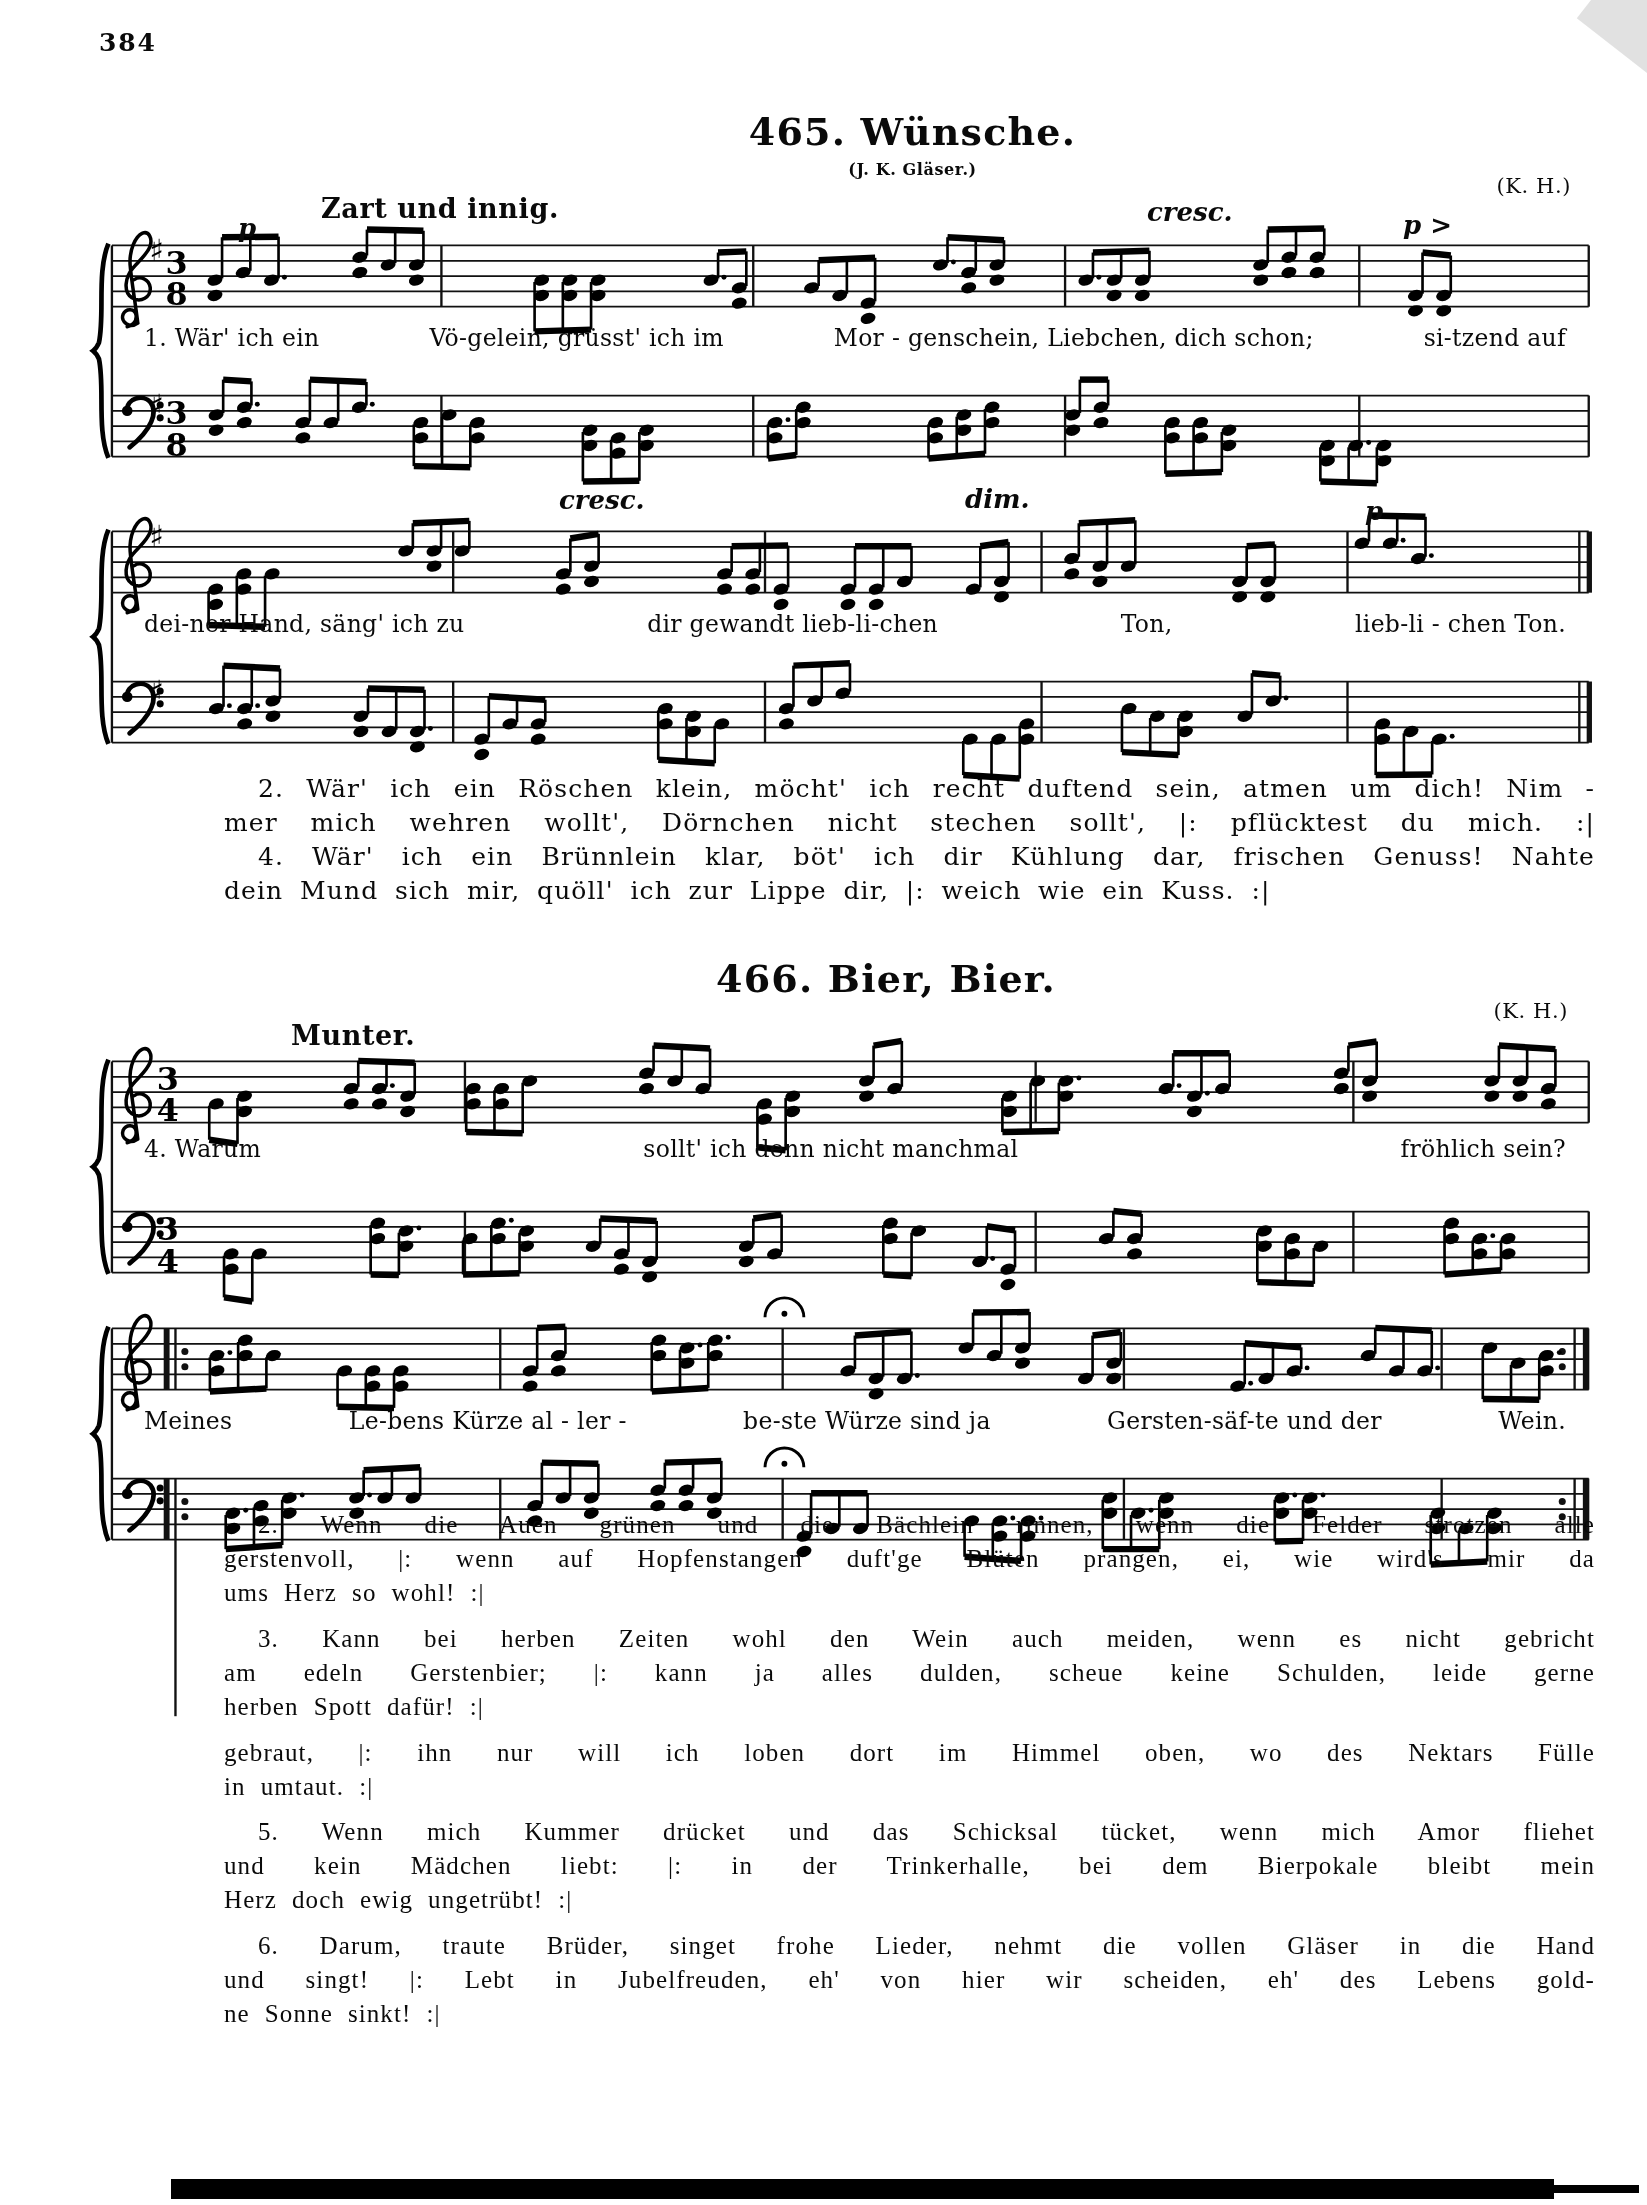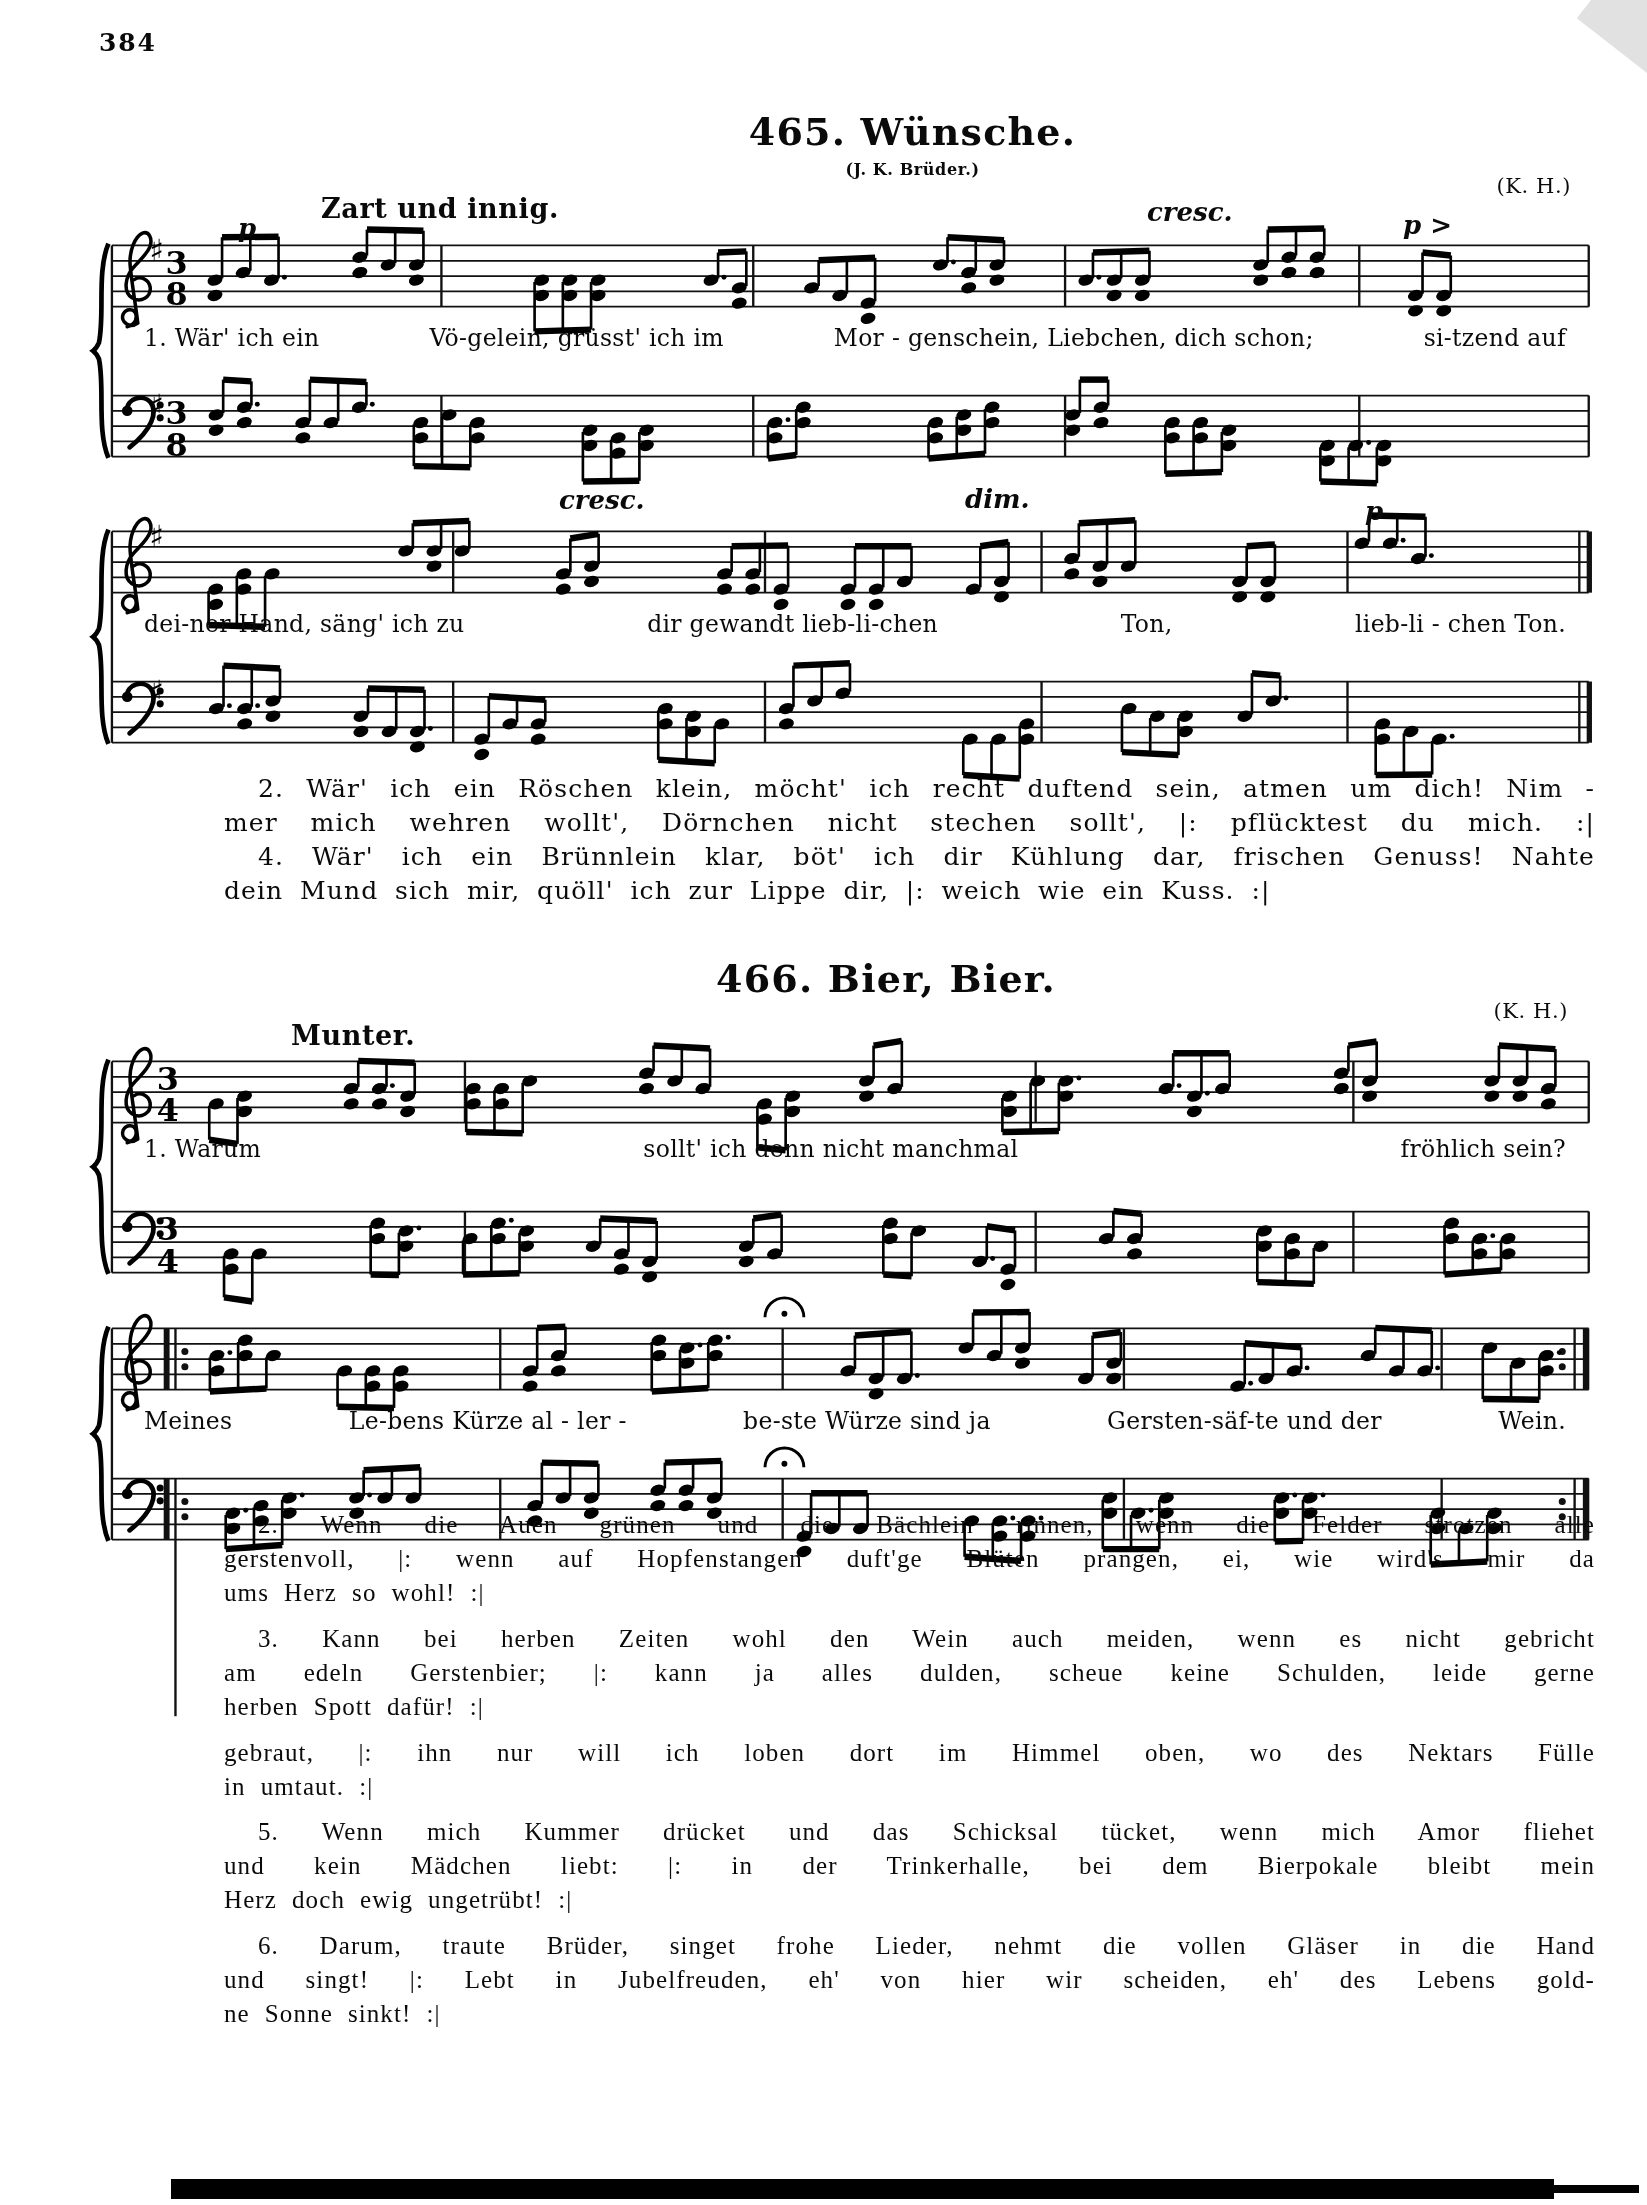--- a/index.html
+++ b/index.html
@@ -54,21 +54,21 @@
     </defs>
   </svg>
 
   <div class="pagenum">384</div>
   <div class="smudge"></div>
   <div class="edgemark" style="right:4.7px;top:56px;width:4.1px;height:56px;"></div>
   <div class="edgemark" style="right:5.9px;top:138px;width:2.9px;height:32px;"></div>
 
   <div class="songhead" style="left:177px;top:109px;width:1471px;">
     <div class="t">465. Wünsche.</div>
-    <div class="s">(J. K. Brüder.)</div>
+    <div class="s">(J. K. Gläser.)</div>
   </div>
   <div class="attr" style="right:109px;top:174px;">(K. H.)</div>
   <div class="tempo" style="left:321px;top:193px;">Zart und innig.</div>
 
   <div class="system" style="top:219px;">
     <svg class="system-svg" width="1507" height="253" viewBox="0 0 2560 430">
       <use href="#brace" x="10" y="42"></use>
       <use href="#staff5" y="45"></use>
       <use href="#staff5" y="300"></use>
       <use href="#tclef" x="62" y="45"></use>
@@ -659,21 +659,21 @@
           <ellipse cx="2364.928795970943" cy="346" rx="13" ry="9.2" transform="rotate(-17 2364.928795970943 346)"></ellipse>
           <ellipse cx="2364.928795970943" cy="372" rx="13" ry="9.2" transform="rotate(-17 2364.928795970943 372)"></ellipse>
           <circle cx="2386.928795970943" cy="341" r="4.2"></circle>
           <line x1="2352.928795970943" y1="349" x2="2352.928795970943" y2="403.5" stroke="#000" stroke-width="4.5"></line>
           <ellipse cx="2412.928795970943" cy="346" rx="13" ry="9.2" transform="rotate(-17 2412.928795970943 346)"></ellipse>
           <ellipse cx="2412.928795970943" cy="372" rx="13" ry="9.2" transform="rotate(-17 2412.928795970943 372)"></ellipse>
           <line x1="2400.928795970943" y1="349" x2="2400.928795970943" y2="400" stroke="#000" stroke-width="4.5"></line>
         </g>
       </svg>
     <div class="lyrics" style="top:100px;">
-      <span>1. Warum</span>
+      <span>4. Warum</span>
       <span>sollt' ich denn nicht manchmal</span>
       <span>fröhlich sein?</span>
     </div>
   </div>
 
   <div class="system" style="top:1302px;">
     <svg class="system-svg" width="1507" height="253" viewBox="0 0 2560 430">
       <use href="#brace" x="10" y="42"></use>
       <use href="#staff5" y="45"></use>
       <use href="#staff5" y="300"></use>

